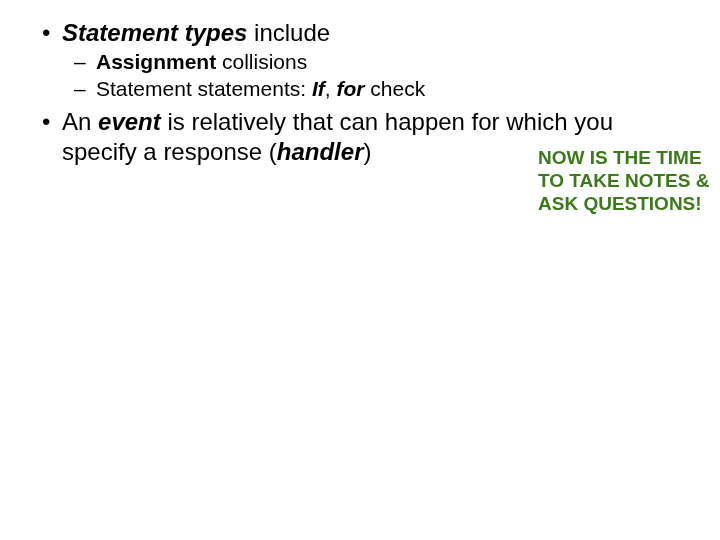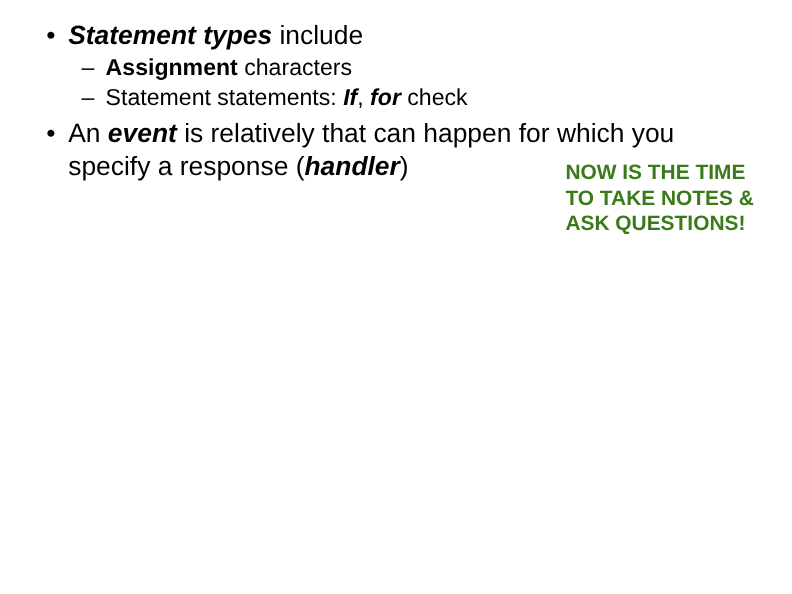--- a/index.html
+++ b/index.html
@@ -57,21 +57,21 @@
   ul.l2 > li::before {
     content: "–";
     position: absolute;
     left: -22px;
     top: 0;
   }
   .b { font-weight: bold; }
   .bi { font-weight: bold; font-style: italic; }
   .callout {
     position: absolute;
-    right: 24px;
+    right: 0;
     top: 146px;
     width: 182px;
     color: #3b7a1a;
     font-family: Verdana, Arial, sans-serif;
     font-size: 19px;
     font-weight: bold;
     line-height: 1.22;
   }
   .b1-text-wrap { padding-right: 0; }
   .b2-text-wrap { padding-right: 190px; text-align: right; }
@@ -83,21 +83,21 @@
 
   <div class="callout">NOW IS THE TIME TO TAKE NOTES &amp; ASK QUESTIONS!</div>
 
   <div class="body">
     <ul class="l1">
 
 
       <li>
         <span class="b2-text-wrap"><span class="bi">Statement types</span><span> include</span></span>
         <ul class="l2">
-          <li><span class="b">Assignment</span><span> characters</span></li>
+          <li><span class="b">Assignment</span><span> collisions</span></li>
           <li><span>Statement statements: </span><span class="bi">If</span><span>, </span><span class="bi">for</span><span> check</span></li>
         </ul>
       </li>
 
       <li>
         <span>An </span><span class="bi">event</span><span> is relatively that can happen for which you specify a response (</span><span class="bi">handler</span><span>)</span>
       </li>
 
     </ul>
   </div>

